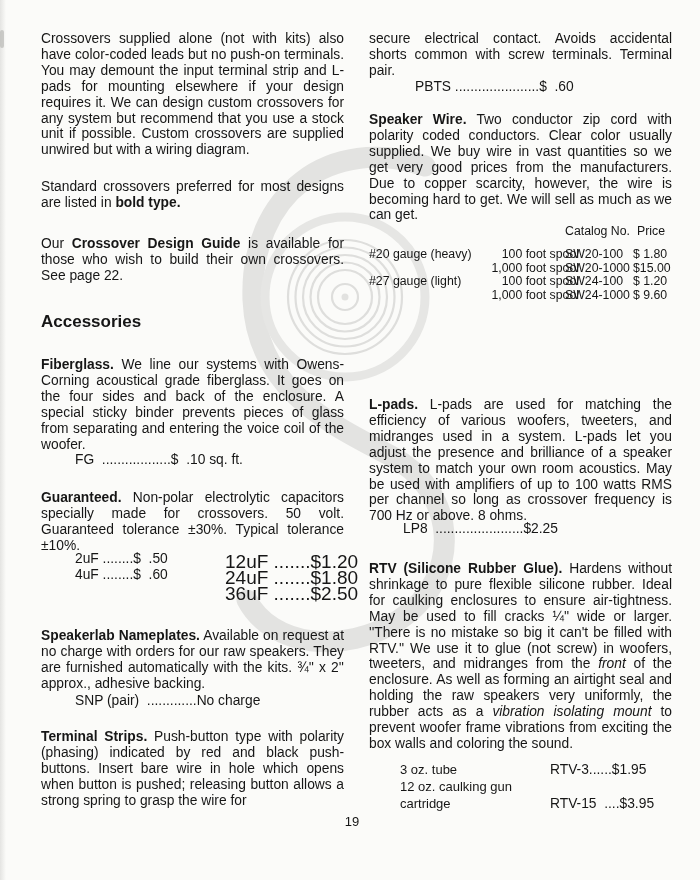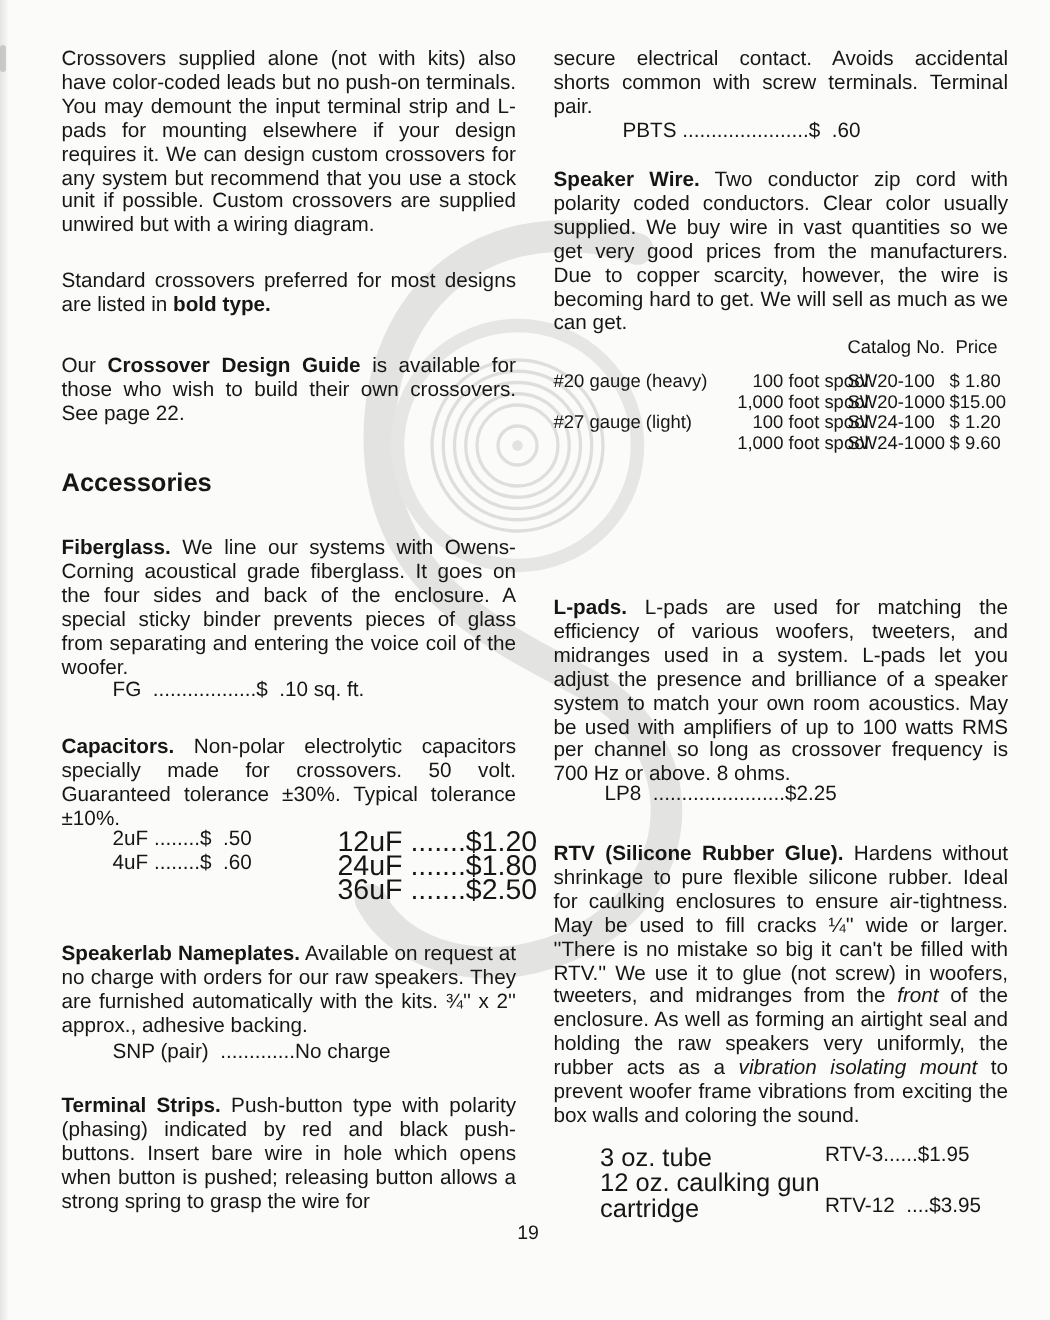--- a/index.html
+++ b/index.html
@@ -36,21 +36,21 @@
   .wt-row{position:relative;height:13.6px;}
   .wt-g{position:absolute;left:0;white-space:pre;}
   .wt-s{position:absolute;left:90px;width:120px;text-align:right;white-space:pre;}
   .wt-c{position:absolute;left:196px;white-space:pre;}
   .wt-p{position:absolute;left:264px;white-space:pre;}
   .wt-hc{position:absolute;left:196px;}
   .wt-hp{position:absolute;left:268px;}
   
   .rtv-table{position:absolute;left:0;width:303px;}
   .rtv-row{position:relative;height:17px;}
-  .rtv-i{position:absolute;left:31px;white-space:pre;font-size:17px;}
+  .rtv-i{position:absolute;left:31px;white-space:pre;font-size:13px;}
   .rtv-p{position:absolute;left:181px;white-space:pre;font-size:13.8px;}
   
   .page-number{position:absolute;left:330px;top:814px;width:44px;text-align:center;font-size:13px;}
   .footer{position:absolute;left:0;top:856px;width:700px;text-align:center;
     font-size:14.6px;white-space:pre;color:#141414;}
 </style>
 </head>
 <body>
 
 <div class="page">
@@ -70,21 +70,21 @@
     <circle cx="132" cy="159" r="3.5" fill="#e2e2e0"></circle>
   </svg>
 
   <div class="col col-left">
     <p class="blk" style="top:31px">Crossovers supplied alone (not with kits) also have color-coded leads but no push-on termi­nals. You may demount the input terminal strip and L-pads for mounting elsewhere if your design requires it. We can design custom crossovers for any system but recommend that you use a stock unit if possible. Custom cross­overs are supplied unwired but with a wiring diagram.</p>
     <p class="blk" style="top:179px"><span>Standard crossovers preferred for most designs are listed in </span><span class="run-b">bold type.</span></p>
     <p class="blk" style="top:236px"><span>Our </span><span class="run-b">Crossover Design Guide</span><span> is available for those who wish to build their own crossovers. See page 22.</span></p>
     <h2 class="blk heading" style="top:312px">Accessories</h2>
     <p class="blk" style="top:357px"><span class="run-b">Fiberglass.</span><span> We line our systems with Owens-Corning acoustical grade fiberglass. It goes on the four sides and back of the enclosure. A special sticky binder prevents pieces of glass from separating and entering the voice coil of the woofer.</span></p>
     <p class="blk price-line" style="top:452px;left:34px">FG  ..................$  .10 sq. ft.</p>
-    <p class="blk" style="top:490px"><span class="run-b">Capacitors.</span><span> Non-polar electrolytic capacitors specially made for crossovers. 50 volt. Guaranteed tolerance ±30%. Typical tolerance ±10%.</span></p>
+    <p class="blk" style="top:490px"><span class="run-b">Guaranteed.</span><span> Non-polar electrolytic capacitors specially made for crossovers. 50 volt. Guaranteed tolerance ±30%. Typical tolerance ±10%.</span></p>
     <div class="cap-table" style="top:551px">
       <div class="cap-row">
         <span class="cap-c1">2uF ........$  .50</span>
         <span class="cap-c2">12uF .......$1.20</span>
       </div>
       <div class="cap-row">
         <span class="cap-c1">4uF ........$  .60</span>
         <span class="cap-c2">24uF .......$1.80</span>
       </div>
       <div class="cap-row">
@@ -141,19 +141,19 @@
       <div class="rtv-row">
         <span class="rtv-i">3 oz. tube</span>
         <span class="rtv-p">RTV-3......$1.95</span>
       </div>
       <div class="rtv-row">
         <span class="rtv-i">12 oz. caulking gun</span>
         <span class="rtv-p"></span>
       </div>
       <div class="rtv-row">
         <span class="rtv-i">cartridge</span>
-        <span class="rtv-p">RTV-12  ....$3.95</span>
+        <span class="rtv-p">RTV-15  ....$3.95</span>
       </div>
     </div>
   </div>
 
   <div class="page-number">19</div>
 </div>
 
 </body></html>

